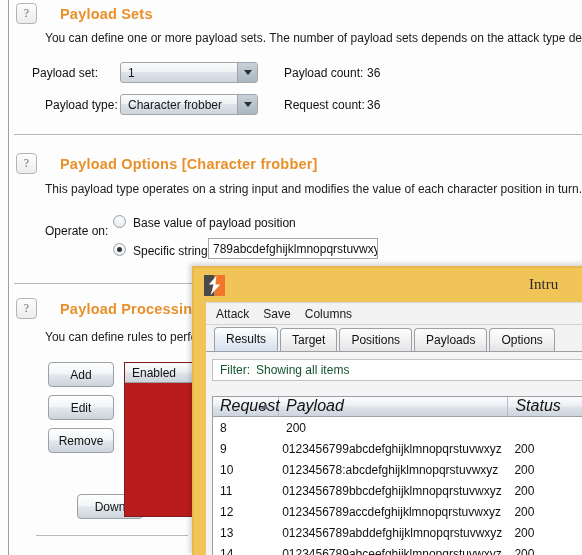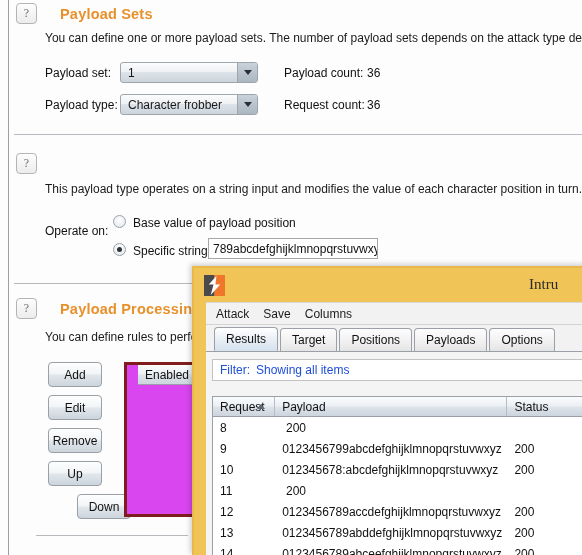--- a/index.html
+++ b/index.html
@@ -55,27 +55,27 @@
   
   .radio { position: absolute; width: 13px; height: 13px; border-radius: 50%;
     border: 1px solid #9aa1a8; background: radial-gradient(circle at 50% 35%, #ffffff 0%, #e9edf1 70%, #d3d9df 100%); }
   .radio.on::after { content: ""; position: absolute; left: 3px; top: 3px; width: 5px; height: 5px; border-radius: 50%; background: #2f3439; }
 
   
   .tinput { position: absolute; border: 1px solid #a6a6a6; background: #ffffff;
     font-size: 12px; color: #111; padding: 2px 4px; height: 21px; line-height: 16px; white-space: nowrap; overflow: hidden; }
 
   
-  .pbtn { position: absolute; width: 54px; height: 25px; border: 1px solid #9aa0a6; border-radius: 4px;
+  .pbtn { position: absolute; width: 66px; height: 25px; border: 1px solid #9aa0a6; border-radius: 4px;
     background: linear-gradient(to bottom, #fdfefe 0%, #f2f5f7 46%, #e1e7ec 52%, #ccd4dc 100%);
     font-size: 12px; color: #111; display: flex; align-items: center; justify-content: center;
     box-shadow: inset 0 1px 0 rgba(255,255,255,.9); }
 
   
-  .rules-box { position: absolute; border: 3px solid #7f1d1d; background: #d946ef; overflow: hidden; padding-left: 11px; }
+  .rules-box { position: absolute; border: 1px solid #7f1d1d; background: #b91c1c; overflow: hidden; }
   .rules-head { height: 20px; border-bottom: 1px solid #9aa0a6;
     background: linear-gradient(to bottom, #fbfcfd 0%, #eceff2 48%, #dfe4e9 52%, #cdd5dd 100%);
     display: flex; align-items: center; }
   .rules-head span { padding-left: 7px; font-size: 12px; color: #111; }
 
   
   .win { position: absolute; left: 192px; top: 266px; width: 400px; height: 290px;
     border: 2px solid #e8b94a; border-bottom: none; border-right: none;
     background: #f0c457; box-shadow: -2px -2px 5px rgba(0,0,0,.18); }
   .win-title { position: relative; height: 34px; background: #f0c457; display: flex; align-items: center; }
@@ -95,30 +95,30 @@
     display: flex; align-items: flex-end; border-bottom: 1px solid #9aa0a6; }
   .tab { height: 23px; min-width: 52px; padding: 0 11px; margin-right: 2px;
     border: 1px solid #9aa0a6; border-bottom: none; border-radius: 4px 4px 0 0;
     background: linear-gradient(to bottom, #fdfdfd 0%, #f0f0f0 60%, #e4e4e4 100%);
     font-size: 12px; color: #111; display: flex; align-items: center; justify-content: center; }
   .tab.active { background: linear-gradient(to bottom, #ffffff 0%, #e8eef5 55%, #d6e2ef 100%);
     height: 24px; border-bottom: 1px solid #d6e2ef; }
 
   .filterbar { margin: 7px 6px 0 6px; height: 22px; border: 1px solid #c2c2c2; background: #ffffff;
     display: flex; align-items: center; padding-left: 7px; gap: 6px; }
-  .filterbar span { font-size: 12px; color: #1d4ed8; }
+  .filterbar span { font-size: 12px; color: #14532d; }
 
   
   .rtable { position: absolute; left: 6px; top: 93px; right: 0; bottom: 0; background: #fff;
     border-top: 1px solid #9aa0a6; border-left: 1px solid #9aa0a6; overflow: hidden; }
   .rhead { display: flex; height: 20px;
     background: linear-gradient(to bottom, #fbfcfd 0%, #ebeff3 48%, #dee4ea 52%, #ccd4dd 100%);
     border-bottom: 1px solid #9aa0a6; }
-  .rhead .hc { display: flex; align-items: center; font-size: 12px; color: #111; padding-left: 7px;
-    border-right: 1px solid #b7bdc4; position: relative; }
+  .rhead .hc { display: flex; align-items: flex-start; font-size: 16px; color: #111; padding-left: 7px;
+    border-right: 1px solid #b7bdc4; position: relative; font-style: italic; }
   .hc.c-req { width: 66px; }
   .hc.c-pay { width: 248px; }
   .hc.c-sta { width: 90px; border-right: none; }
   .sort-arrow { position: absolute; right: 9px; top: 7px; width: 0; height: 0;
     border-left: 4px solid transparent; border-right: 4px solid transparent; border-bottom: 5px solid #5b6876; }
 
   .rrow { display: flex; height: 21px; align-items: center; }
   .rrow .rc { font-size: 12px; color: #111; padding-left: 7px; white-space: nowrap; overflow: hidden; }
   .rc.c-req { width: 66px; }
   .rc.c-pay { width: 248px; }
@@ -130,21 +130,21 @@
 <div id="root">
 
   <div class="left-rule"></div>
 
   <div class="section-head" style="left:16px; top:3px;">
     <div class="help-btn">?</div>
     <div class="sec-title">Payload Sets</div>
   </div>
   <div class="sec-desc" style="left:45px; top:31px;">You can define one or more payload sets. The number of payload sets depends on the attack type defined in th</div>
 
-  <div class="lbl" style="left:45px; top:66px;">Payload set:</div>
+  <div class="lbl" style="left:32px; top:66px;">Payload set:</div>
   <div class="combo" style="left:120px; top:62px; width:138px;">
     <div class="ctext">1</div>
     <div class="carrow">
         <i></i>
       </div>
   </div>
   <div class="lbl" style="left:284px; top:66px;">Payload count:</div>
   <div class="lbl" style="left:367px; top:66px;">36</div>
 
   <div class="lbl" style="left:45px; top:98px;">Payload type:</div>
@@ -154,20 +154,21 @@
         <i></i>
       </div>
   </div>
   <div class="lbl" style="left:284px; top:98px;">Request count:</div>
   <div class="lbl" style="left:367px; top:98px;">36</div>
 
   <div class="divider" style="left:14px; top:134px; width:568px;"></div>
 
   <div class="section-head" style="left:16px; top:153px;">
     <div class="help-btn">?</div>
+    <div class="sec-title">Payload Options [Character frobber]</div>
   </div>
   <div class="sec-desc" style="left:45px; top:182px;">This payload type operates on a string input and modifies the value of each character position in turn. It is usef</div>
 
   <div class="lbl" style="left:45px; top:224px;">Operate on:</div>
   <div class="radio" style="left:113px; top:215px;"></div>
   <div class="lbl" style="left:133px; top:216px;">Base value of payload position</div>
 
   <div class="radio on" style="left:113px; top:243px;"></div>
   <div class="lbl" style="left:133px; top:244px;">Specific string:</div>
   <div class="tinput" style="left:208px; top:238px; width:170px;">789abcdefghijklmnopqrstuvwxyz</div>
@@ -176,21 +177,20 @@
 
   <div class="section-head" style="left:16px; top:298px;">
     <div class="help-btn">?</div>
     <div class="sec-title">Payload Processing</div>
   </div>
   <div class="sec-desc" style="left:45px; top:330px;">You can define rules to perfo</div>
 
   <div class="pbtn" style="left:48px; top:362px;">Add</div>
   <div class="pbtn" style="left:48px; top:395px;">Edit</div>
   <div class="pbtn" style="left:48px; top:428px;">Remove</div>
-  <div class="pbtn" style="left:48px; top:461px;">Up</div>
   <div class="pbtn" style="left:48px; top:494px;margin-left:29px;">Down</div>
 
   <div class="rules-box" style="left:124px; top:362px; width:130px; height:155px;">
     <div class="rules-head">
       <span>Enabled</span>
     </div>
   </div>
 
   <div class="divider" style="left:36px; top:535px; width:152px;"></div>
 
@@ -249,20 +249,21 @@
               <div class="rc c-pay">0123456799abcdefghijklmnopqrstuvwxyz</div>
               <div class="rc c-sta">200</div>
             </div>
             <div class="rrow">
               <div class="rc c-req">10</div>
               <div class="rc c-pay">012345678:abcdefghijklmnopqrstuvwxyz</div>
               <div class="rc c-sta">200</div>
             </div>
             <div class="rrow">
               <div class="rc c-req">11</div>
+              <div class="rc c-pay">0123456789bbcdefghijklmnopqrstuvwxyz</div>
               <div class="rc c-sta">200</div>
             </div>
             <div class="rrow">
               <div class="rc c-req">12</div>
               <div class="rc c-pay">0123456789accdefghijklmnopqrstuvwxyz</div>
               <div class="rc c-sta">200</div>
             </div>
             <div class="rrow">
               <div class="rc c-req">13</div>
               <div class="rc c-pay">0123456789abddefghijklmnopqrstuvwxyz</div>

